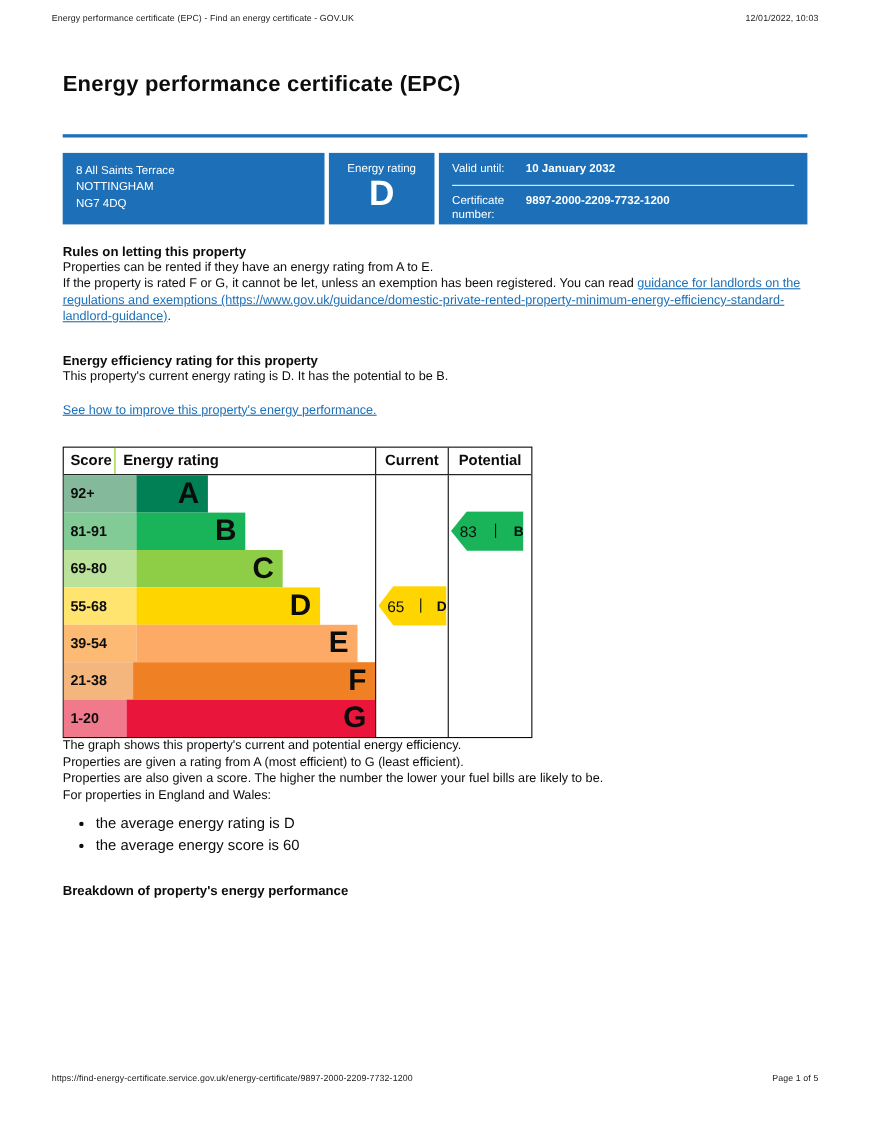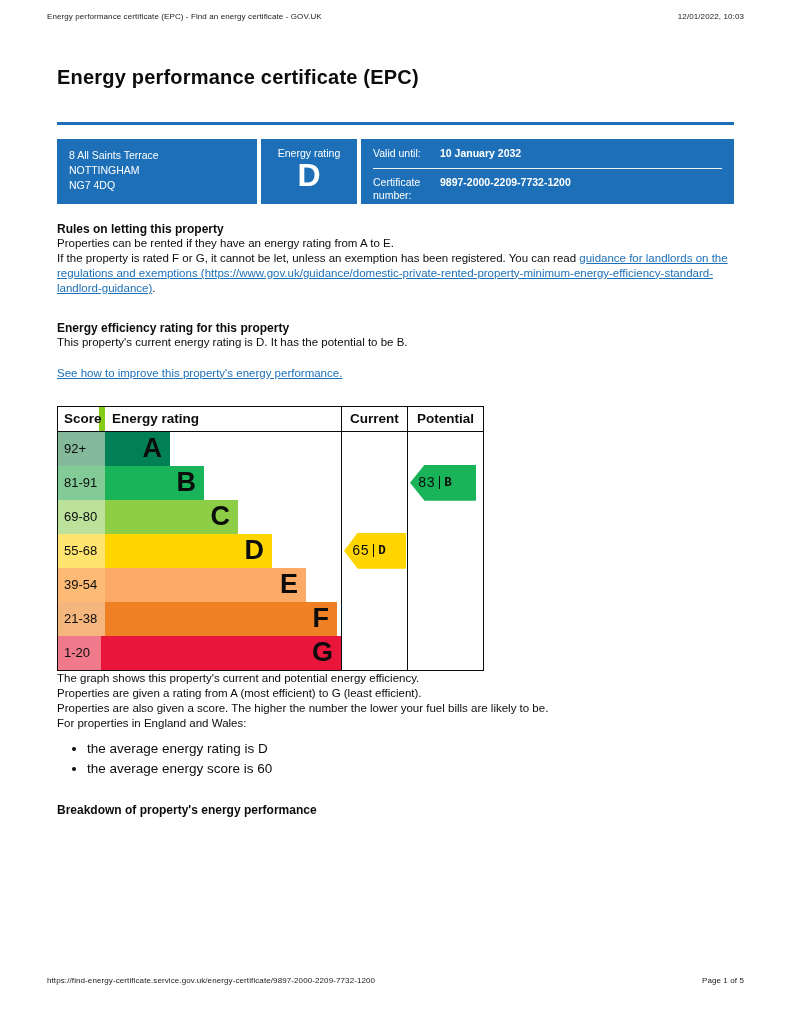--- a/index.html
+++ b/index.html
@@ -20,21 +20,21 @@
   
   .content { position:absolute; top:57px; left:57px; width:677px; }
 
   h1.page-title { font-size:20px; font-weight:bold; margin-top:9px; letter-spacing:.2px; }
 
   .blue-rule { margin-top:33px; height:3px; background:#1d70b8; }
 
   
   .panel { margin-top:14px; display:flex; gap:4px; height:65px; }
   .panel-box { background:#1d70b8; color:#ffffff; }
-  .panel-address { width:200px; padding:9px 12px; font-size:10.5px; line-height:1.45; }
+  .panel-address { width:238px; padding:9px 12px; font-size:10.5px; line-height:1.45; }
   .panel-rating { width:96px; text-align:center; padding-top:8px; }
   .panel-rating .rating-label { font-size:10.5px; }
   .panel-rating .rating-letter { font-size:32px; font-weight:bold; line-height:1.05; }
   .panel-validity { flex:1; padding:8px 12px; font-size:10.5px; }
   .validity-row { display:flex; }
   .validity-row .v-label { flex:0 0 67px; line-height:1.3; }
   .validity-row .v-value { font-weight:bold; }
   .validity-sep { border-bottom:1px solid #f3f2f1; margin:7px 0 7px 0; }
 
   
@@ -48,39 +48,38 @@
   .mt-breakdown { margin-top:25px; }
 
   p.body-text { font-size:11.5px; line-height:1.3; }
   a.gov-link { color:#1d70b8; text-decoration:underline; cursor:pointer; }
   .improve-link { display:inline-block; margin-top:17px; font-size:11.5px; }
 
   
   .epc-chart { margin-top:25px; width:427px; border:1px solid #0b0c0c; }
   .epc-head { display:flex; height:25px; border-bottom:1px solid #0b0c0c; font-weight:bold; font-size:13.5px; }
   .epc-head > div { display:flex; align-items:center; }
-  .eh-score { width:47px; padding-left:6px; border-right:6px solid #84cc16;text-align:right; }
+  .eh-score { width:47px; padding-left:6px; border-right:1px solid #84cc16;text-align:right; }
   .eh-rating { flex:1; padding-left:7px; }
   .eh-current { width:66px; border-left:1px solid #0b0c0c; justify-content:center; }
   .eh-potential { width:76px; border-left:1px solid #0b0c0c; justify-content:center; }
   .epc-body { display:flex; }
   .epc-bands { flex:1; }
   .epc-row { display:flex; height:34px; }
-  .epc-score { width:47px; font-weight:normal; font-size:13px; display:flex; align-items:center; padding-left:6px; }
+  .epc-score { width:66px; font-weight:bold; font-size:13px; display:flex; align-items:center; padding-left:6px; }
   .epc-bar { display:flex; align-items:center; justify-content:flex-end; padding-right:8px; }
   .epc-letter { font-size:27px; font-weight:bold; line-height:1; }
   .epc-col { position:relative; border-left:1px solid #0b0c0c; }
   .epc-col-current { width:66px; }
   .epc-col-potential { width:76px; }
   .epc-arrow {
     position:absolute; left:2px; height:36px;
-    display:flex; align-items:center; justify-content:flex-start; gap:4px;
+    display:flex; align-items:center; justify-content:space-between; gap:4px;
     clip-path:polygon(0 50%, 22% 0, 100% 0, 100% 100%, 22% 100%);
     padding-left:8px;
-    font-family:Liberation Mono, monospace;
   }
   .epc-arrow .a-num { font-size:14px; }
   .epc-arrow .a-div { width:1.5px; height:13px; background:#0b0c0c; }
   .epc-arrow .a-ltr { font-size:12.5px; font-weight:bold; }
 
   
   ul.avg-list { margin:10px 0 0 30px; font-size:13.5px; }
   ul.avg-list li { margin-top:2px; line-height:1.3; }
 </style>
 </head>

